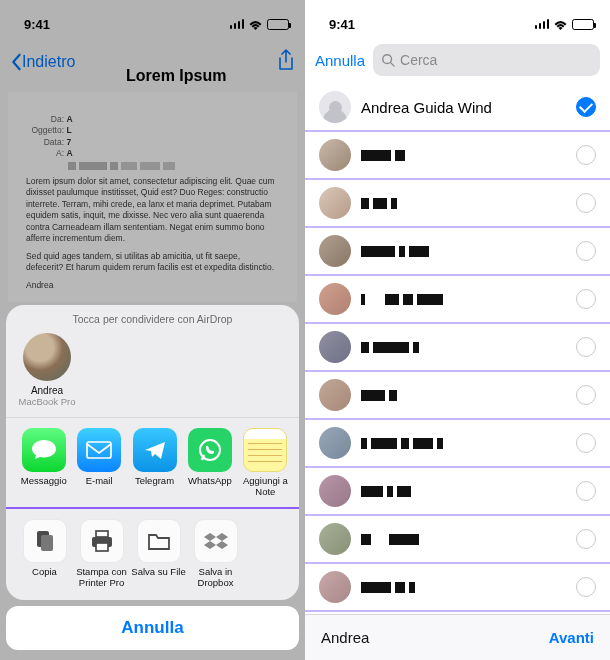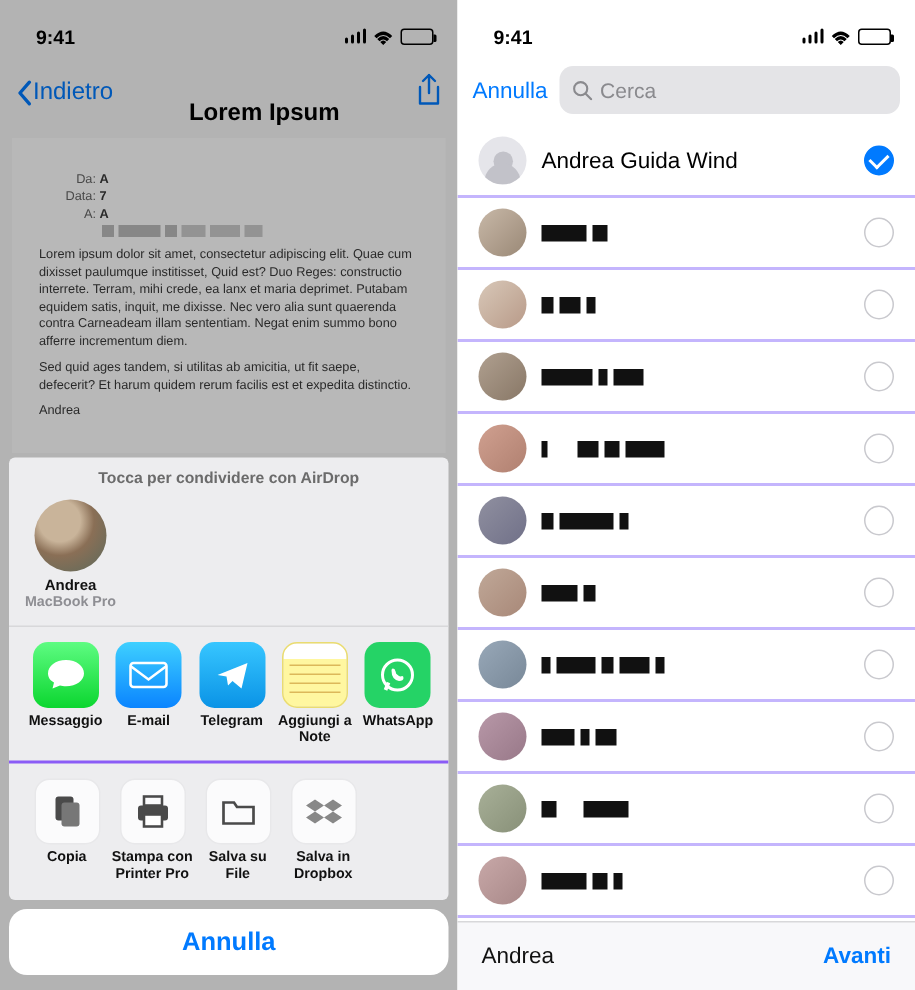--- a/index.html
+++ b/index.html
@@ -31,21 +31,21 @@
   
   .doc { background:#fff; margin:8px; padding:22px 18px; font-size:8.5px; color:#3a3a3a; line-height:1.35; position:relative; height:210px; }
   .doc .lbl { text-align:right; display:inline-block; width:38px; color:#666; }
   .doc .val { display:inline-block; font-weight:600; }
   .blur-row { display:flex; gap:3px; margin:2px 0 6px 42px; }
   .bl { background:#bbb; }
   .doc p { margin-top:6px; }
 
   
   .sheet { position:absolute; bottom:0; left:0; right:0; z-index:5; }
-  .panel { background:#ededef; border-radius:4px; margin:0 6px 6px 6px; overflow:hidden;font-weight:bold; }
+  .panel { background:#ededef; border-radius:18px; margin:0 6px 6px 6px; overflow:hidden; }
   .airdrop-title { text-align:center; font-size:10.5px; color:#6b6b6b; padding:8px 0 4px; }
   .airdrop-row { display:flex; padding:4px 10px 10px; border-bottom:1px solid #d8d8da; }
   .ad-person { text-align:center; width:62px; }
   .ad-avatar { width:48px; height:48px; border-radius:50%; background: radial-gradient(circle at 35% 30%, #c9b49a 0 30%, #8a6f56 50%, #5a6a5c 100%); margin:0 auto 4px; }
   .ad-name { font-size:10px; color:#111; }
   .ad-sub { font-size:9.5px; color:#8e8e93; }
 
   .app-row { display:flex; padding:10px 6px 10px 10px; border-bottom:2px solid #8b5cf6; }
   .app { width:57px; text-align:center; }
   .app .ico { width:44px; height:44px; border-radius:10px; margin:0 auto 4px; display:flex; align-items:center; justify-content:center; font-size:24px; color:#fff; }
@@ -118,20 +118,21 @@
     <span class="title">Lorem Ipsum</span>
     <span class="share-ico">
       <svg width="18" height="22" viewBox="0 0 18 22">
           <path d="M9 1 L9 13 M9 1 L5 5 M9 1 L13 5 M3 9 L3 20 L15 20 L15 9" stroke="#007aff" stroke-width="1.6" fill="none" stroke-linecap="round" stroke-linejoin="round"></path>
         </svg>
     </span>
   </div>
 
   <div class="doc">
     <div><span class="lbl">Da:</span> <span class="val">A</span></div>
+    <div><span class="lbl">Oggetto:</span> <span class="val">L</span></div>
     <div><span class="lbl">Data:</span> <span class="val">7</span></div>
     <div><span class="lbl">A:</span> <span class="val">A</span></div>
     <div class="blur-row">
       <span class="bl" style="width:8px;height:8px"></span>
         <span class="bl" style="width:28px;height:8px"></span>
         <span class="bl" style="width:8px;height:8px"></span>
         <span class="bl" style="width:16px;height:8px;background:#ccc"></span>
         <span class="bl" style="width:20px;height:8px;background:#ccc"></span>
         <span class="bl" style="width:12px;height:8px;background:#ccc"></span>
     </div>
@@ -172,32 +173,32 @@
         </div>
         <div class="app">
           <div class="ico ico-tg">
               <svg width="26" height="26" viewBox="0 0 26 26">
                 <path d="M3 13 L23 5 L19 22 L13 17 L10 20 L9 14 Z" fill="#fff"></path>
               </svg>
             </div>
           <div class="lbl2">Telegram</div>
         </div>
         <div class="app">
-          <div class="ico ico-note"></div>
-          <div class="lbl2">Aggiungi a Note</div>
-        </div>
-        <div class="app">
           <div class="ico ico-wa">
               <svg width="28" height="28" viewBox="0 0 28 28">
                 <circle cx="14" cy="14" r="10" fill="none" stroke="#fff" stroke-width="2"></circle>
                 <path d="M6 24 L8 19" stroke="#fff" stroke-width="2.5"></path>
                 <path d="M10 11 Q10 9 12 10 Q13 12 13 13 Q15 15 16 15 Q18 14 18 16 Q18 18 15 18 Q10 17 10 11" fill="#fff"></path>
               </svg>
             </div>
           <div class="lbl2">WhatsApp</div>
+        </div>
+        <div class="app">
+          <div class="ico ico-note"></div>
+          <div class="lbl2">Aggiungi a Note</div>
         </div>
       </div>
       <div class="action-row">
         <div class="app act">
           <div class="ico">
               <svg width="24" height="26" viewBox="0 0 24 26">
                 <rect x="4" y="3" width="12" height="16" rx="2" fill="#4a4a4a"></rect>
                 <rect x="8" y="7" width="12" height="16" rx="2" fill="#777"></rect>
               </svg>
             </div>

